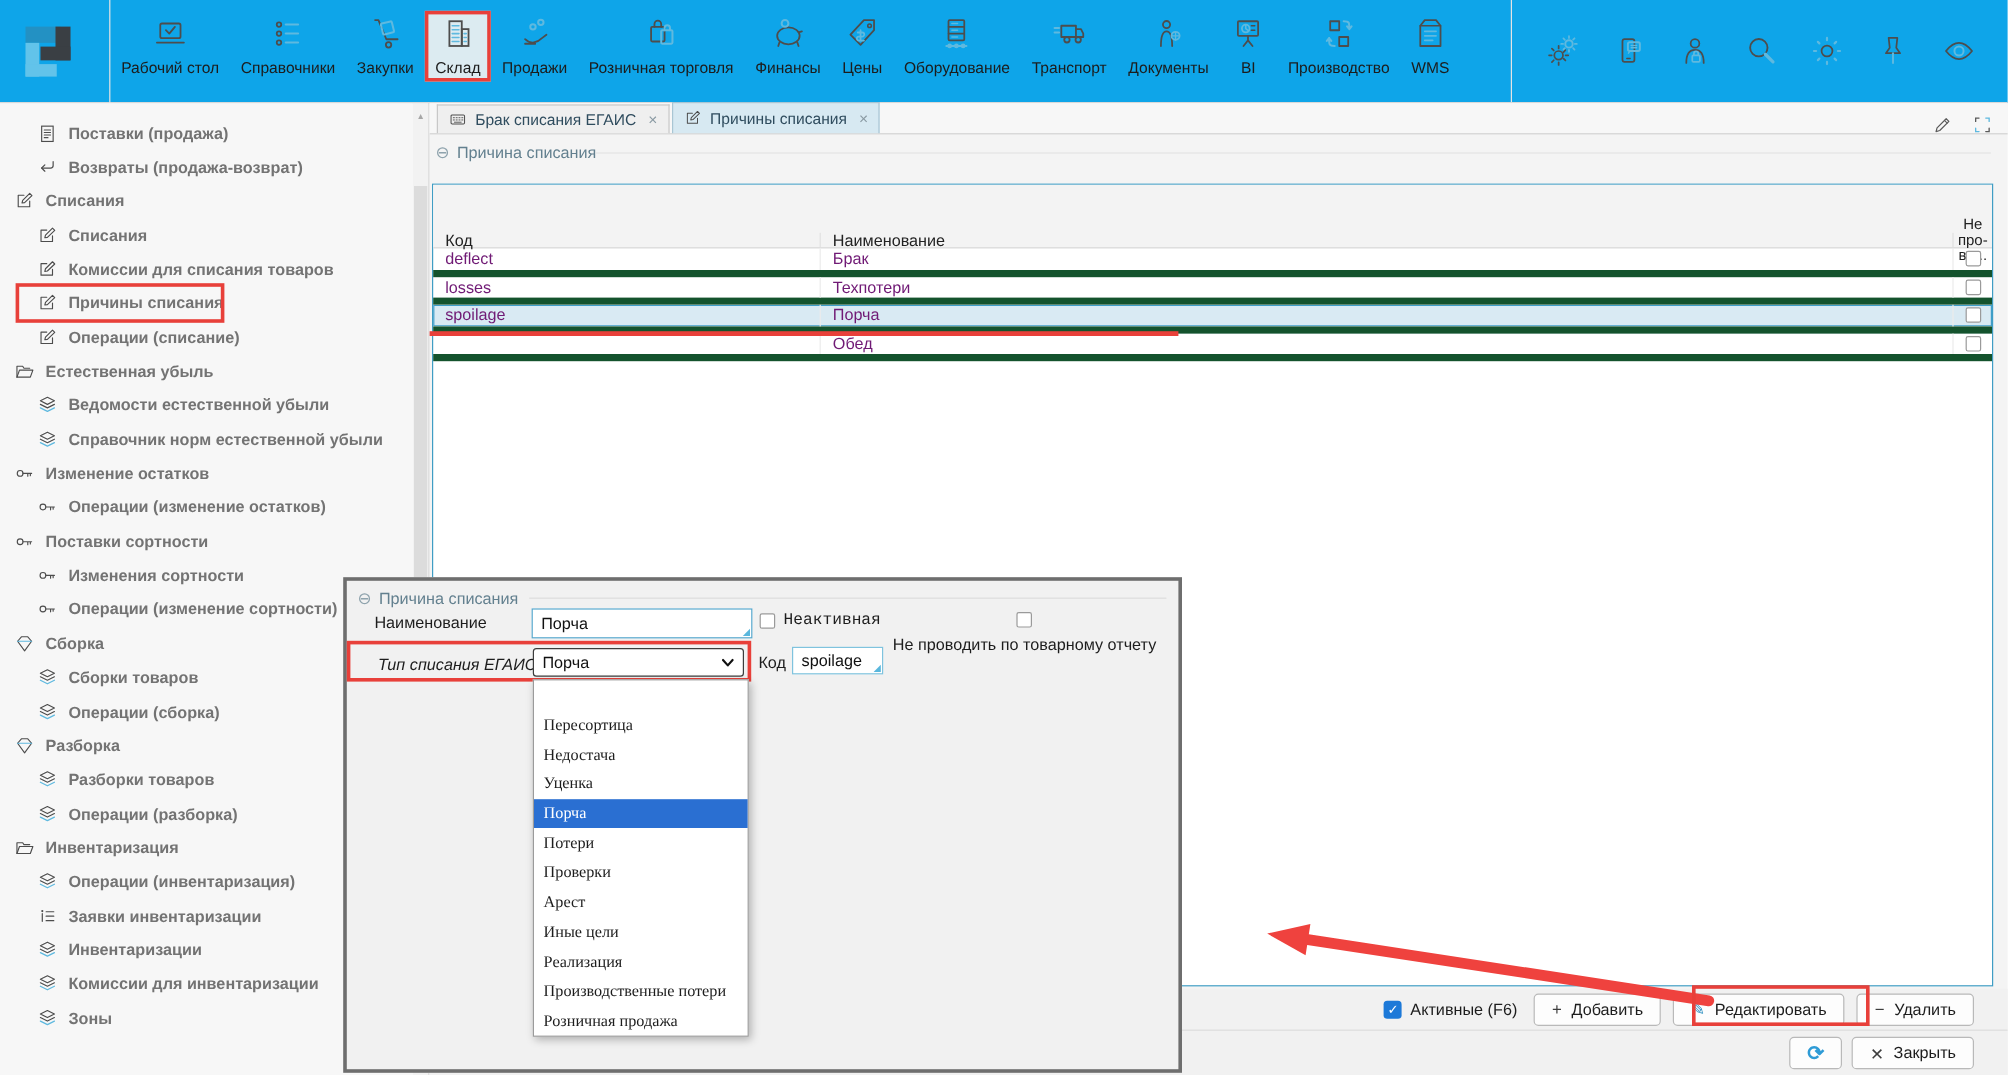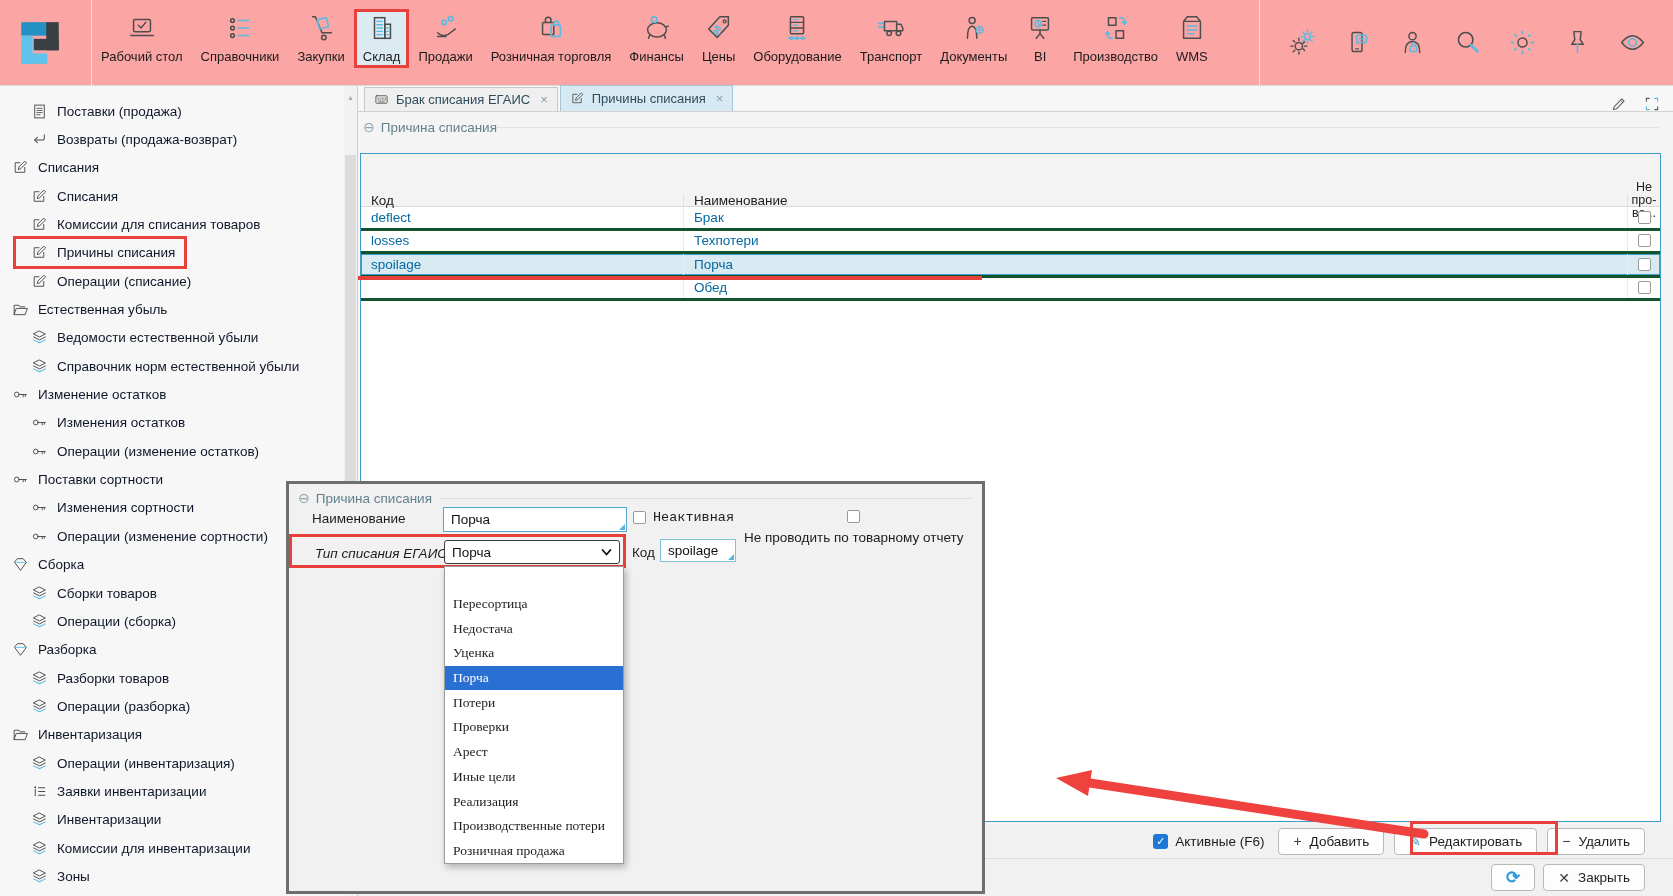--- a/index.html
+++ b/index.html
@@ -1,37 +1,37 @@
 <!DOCTYPE html>
 <html><head>
 <meta charset="utf-8">
 <style>
   html,body{margin:0;padding:0;}
   body{width:1673px;height:896px;position:relative;overflow:hidden;
        font-family:"Liberation Sans",sans-serif;background:#fff;}
 
   
-  .toolbar{position:absolute;top:0;left:0;right:0;height:86px;background:#fca5a5;
+  .toolbar{position:absolute;top:0;left:0;right:0;height:86px;background:#0ea5e9;
            border-bottom:1px solid #d9d9d9;display:flex;align-items:center;box-sizing:border-box;}
   .logo{width:50px;height:50px;margin:0 26px 0 15px;flex:none;}
   .tb-divider{width:1px;height:86px;background:#e4e4e4;flex:none;}
   .modules{display:flex;align-items:flex-start;height:100%;padding-top:9px;box-sizing:border-box;}
   .module{display:flex;flex-direction:column;align-items:center;gap:6px;padding:4px 9px;cursor:pointer;}
   .module svg{width:30px;height:30px;}
   .mlabel{font-size:13px;color:#1c1c1c;white-space:nowrap;}
   .module.annotated{border:3px solid #e8403a;background:#dcebf1;padding:1px 6px;}
   .right-icons{margin-left:auto;display:flex;align-items:center;gap:26px;height:100%;
                padding:0 26px 0 28px;border-left:1px solid #e4e4e4;}
   .right-icons svg{width:29px;height:29px;cursor:pointer;}
 
   
   .sidebar{position:absolute;top:86px;left:0;width:344px;bottom:0;background:#f7f7f7;
            padding-top:11px;box-sizing:border-box;overflow:hidden;}
   .snav-item{height:28.35px;display:flex;align-items:center;gap:9px;font-size:13.5px;
-             color:#0f172a;cursor:pointer;white-space:nowrap;}
+             color:#737373;cursor:pointer;white-space:nowrap;font-weight:bold;}
   .snav-item svg{width:17px;height:17px;flex:none;}
   .lvl0{padding-left:12px;}
   .lvl1{padding-left:31px;}
 
   .scrollbar{position:absolute;top:86px;left:344px;width:13px;bottom:0;background:#f2f2f2;}
   .sb-up{position:absolute;top:8px;left:0;width:13px;text-align:center;font-size:7px;color:#a6a6a6;cursor:pointer;}
   .sb-thumb{position:absolute;top:69px;left:1px;width:11px;height:722px;background:#dcdcdc;cursor:pointer;}
   .vline{position:absolute;top:86px;left:357px;width:1px;bottom:0;background:#cfcfcf;}
 
   
@@ -55,22 +55,22 @@
   .tablebox{position:absolute;top:67px;left:2px;width:1301px;height:669px;background:#fff;
             border:1px solid #3f9dc4;box-sizing:border-box;}
   .thead{display:flex;height:53px;background:#f3f3f3;border-bottom:1px solid #d9d9d9;
          font-size:13.5px;color:#222;box-sizing:border-box;}
   .th{display:flex;align-items:center;padding-left:10px;box-sizing:border-box;border-right:1px solid #e0e0e0;margin-top:40px;}
   .th.last{flex-direction:column;justify-content:center;padding:0;border-right:none;
            font-size:12.5px;line-height:13px;text-align:center;}
   .c-code{width:323px;flex:none;}
   .c-name{width:944px;flex:none;}
   .c-flag{width:32px;flex:none;}
-  .trow{display:flex;height:23.5px;border-bottom:3px solid #14532d;font-size:13.5px;
-        color:#0369a1;box-sizing:border-box;cursor:pointer;}
+  .trow{display:flex;height:23.5px;border-bottom:6px solid #14532d;font-size:13.5px;
+        color:#701a75;box-sizing:border-box;cursor:pointer;}
   .td{display:flex;align-items:center;padding-left:10px;border-right:1px solid #ececec;box-sizing:border-box;}
   .td.flag{justify-content:center;padding:0;border-right:none;}
   .trow.selected{background:#d9eaf3;box-shadow:inset 0 0 0 1px #3f9ec9;}
   .cb{width:13px;height:13px;border:1px solid #9a9a9a;border-radius:2px;background:#fff;box-sizing:border-box;}
 
   .footerA{position:absolute;left:0;right:0;bottom:38px;height:34px;background:#f1f1f1;
            display:flex;align-items:center;justify-content:flex-end;gap:10px;padding-right:28px;box-sizing:border-box;}
   .footerB{position:absolute;left:0;right:0;bottom:0;height:38px;background:#f1f1f1;
            border-top:1px solid #dddddd;display:flex;align-items:center;justify-content:flex-end;
            gap:8px;padding-right:28px;box-sizing:border-box;}
@@ -471,26 +471,20 @@
       <svg viewBox="0 0 32 32">
         <use href="#sym-layers"></use>
       </svg>
       <span>Справочник норм естественной убыли</span>
     </div>
     <div class="snav-item lvl0">
       <svg viewBox="0 0 32 32">
         <use href="#sym-key"></use>
       </svg>
       <span>Изменение остатков</span>
-    </div>
-    <div class="snav-item lvl1">
-      <svg viewBox="0 0 32 32">
-        <use href="#sym-key"></use>
-      </svg>
-      <span>Изменения остатков</span>
     </div>
     <div class="snav-item lvl1">
       <svg viewBox="0 0 32 32">
         <use href="#sym-key"></use>
       </svg>
       <span>Операции (изменение остатков)</span>
     </div>
     <div class="snav-item lvl0">
       <svg viewBox="0 0 32 32">
         <use href="#sym-key"></use>

